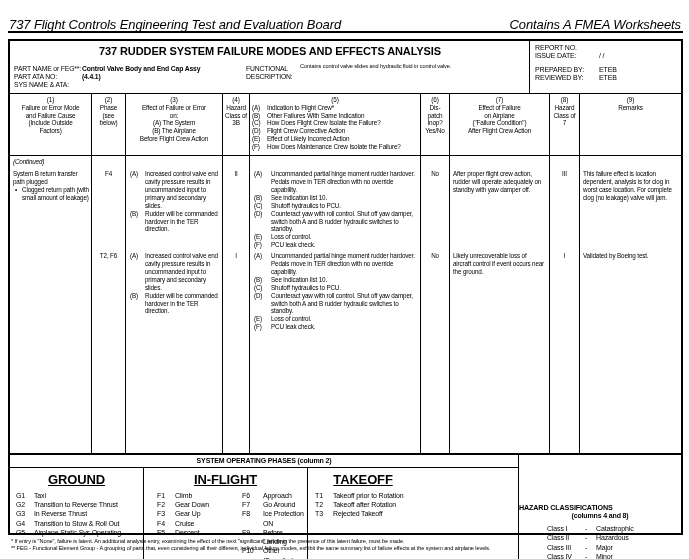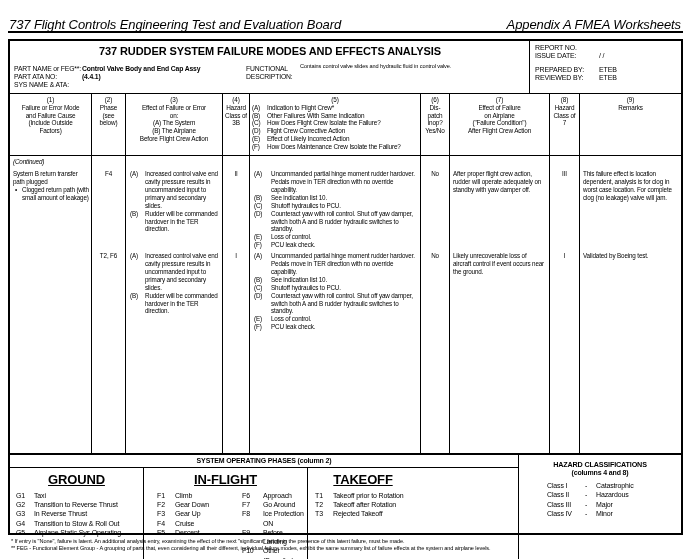--- a/index.html
+++ b/index.html
@@ -82,39 +82,39 @@
   .pitem { display:flex; line-height:1.32; }
   .pcode { width:18px; flex:none; }
   .pcode-w { width:21px; }
   .ground-items { padding-left:6px; }
   .takeoff-items { padding-left:7px; }
   .landing-items { padding-left:8px; }
   .inflight-cols { display:flex; padding-left:13px; }
   .inflight-a { width:85px; flex:none; }
   .inflight-b { flex:1; }
   .hazard-box { flex:1; padding-top:5px; }
-  .hz-title { text-align:center; font-weight:bold; font-size:7.2px; }
+  .hz-title { text-align:left; font-weight:bold; font-size:7.2px;margin-top:43px; }
   .hz-sub { text-align:center; font-weight:bold; font-size:7px; margin-bottom:5px; }
   .hz-items { padding-left:28px; }
   .hitem { display:flex; line-height:1.35; }
   .hcls { width:38px; flex:none; }
   .hdash { width:11px; flex:none; text-align:left; }
 
   
   .footnotes { position:absolute; top:538px; left:11px; width:670px;
     font-size:5.6px; line-height:1.3; letter-spacing:-0.1px; }
 </style>
 </head>
 <body>
 
 <div class="page">
 
   <div class="doc-header">
     <span>737 Flight Controls Engineering Test and Evaluation Board</span>
-    <span>Appendix A   FMEA Worksheets</span>
+    <span>Contains A   FMEA Worksheets</span>
   </div>
   <div class="rule"></div>
 
   <div class="fmea">
 
     <div class="title-block">
       <div class="main-title">737 RUDDER SYSTEM FAILURE MODES AND EFFECTS ANALYSIS</div>
       <div class="part-info">
         <div class="pi-line">
           <span class="pi-lbl">PART NAME or FEG**:</span>

